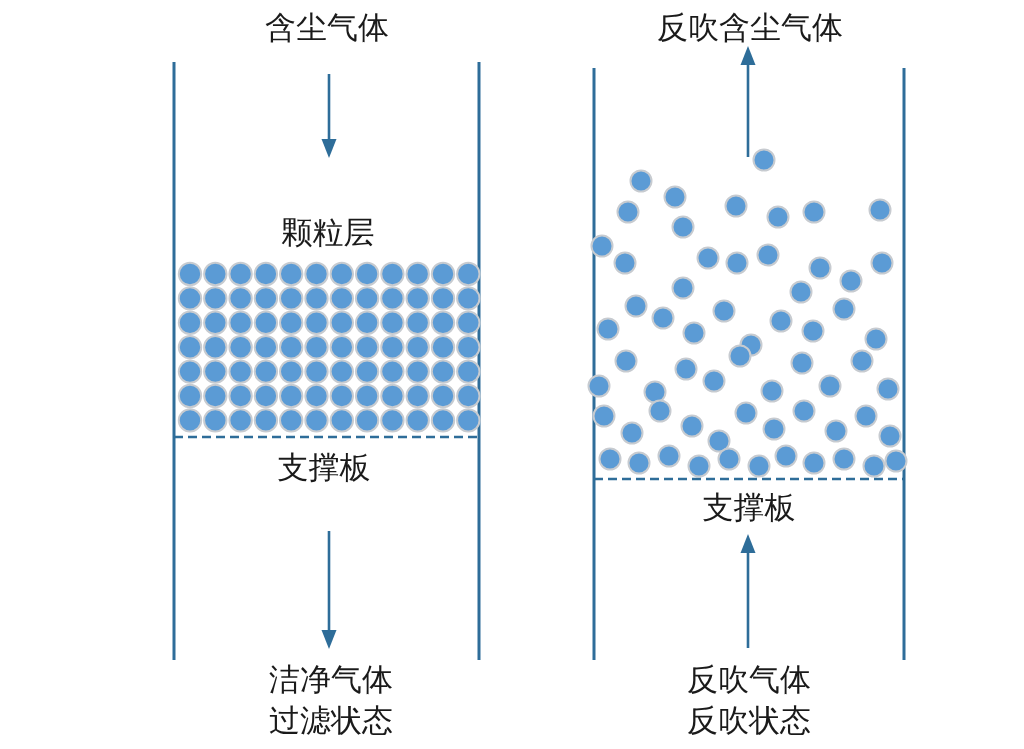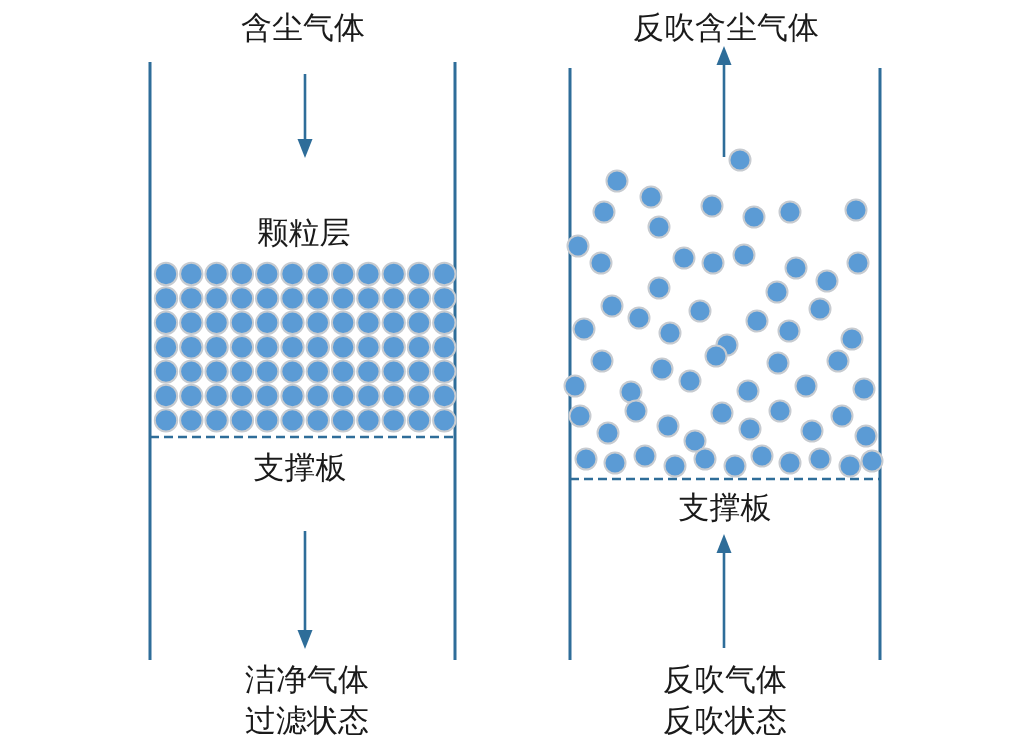--- a/index.html
+++ b/index.html
@@ -11,20 +11,21 @@
     width: 1024px;
     height: 749px;
     font-family: "Liberation Sans", "DejaVu Sans", sans-serif;
     overflow: hidden;
   }
   .canvas {
     position: relative;
     width: 988px;
     height: 749px;
     background: #ffffff;
+    padding-left: 24px;
   }
   svg { display: block; }
   .wall {
     stroke: var(--line-color, #2e6d99);
     stroke-width: 3;
     fill: none;
   }
   .arrow-line {
     stroke: var(--line-color, #2e6d99);
     stroke-width: 2.6;

